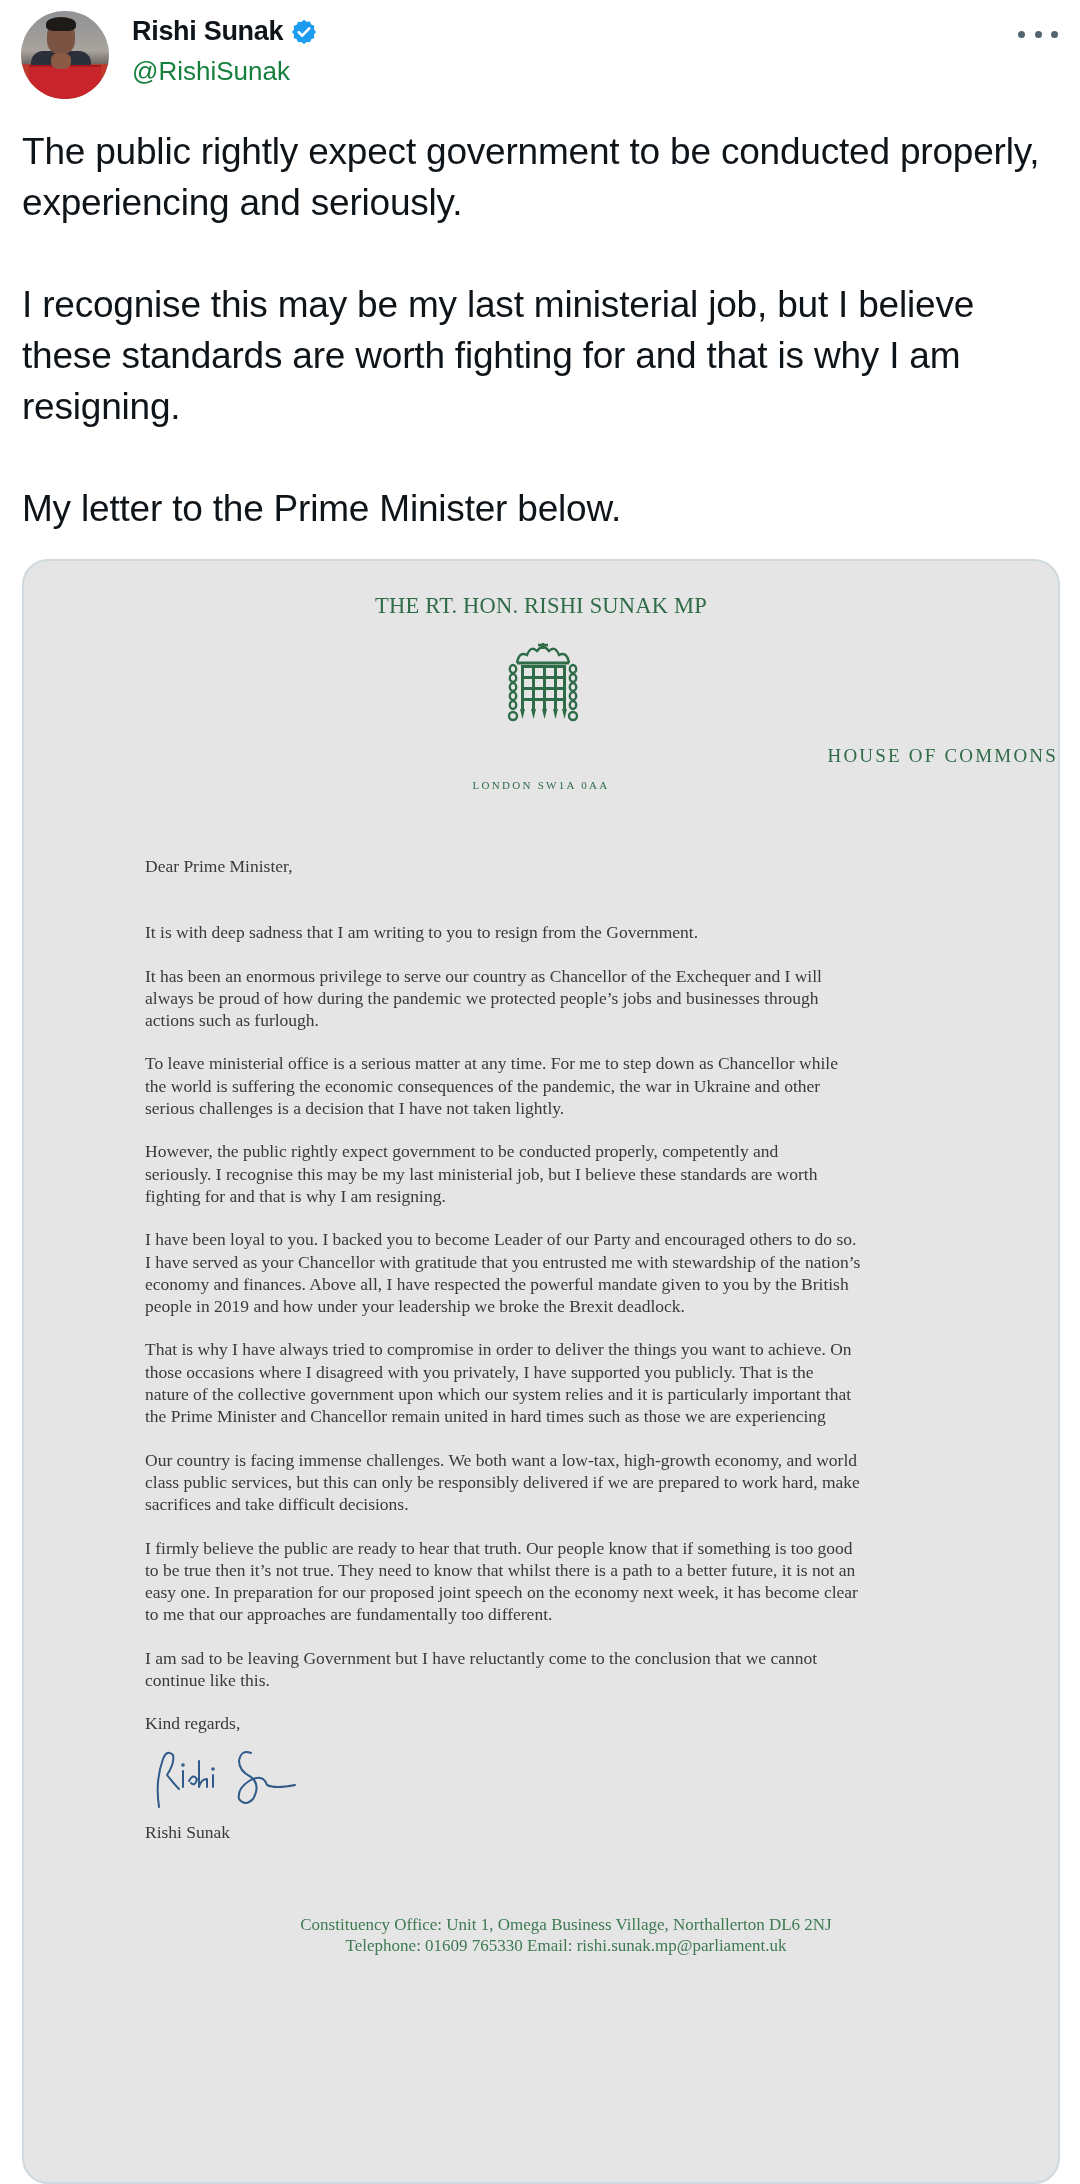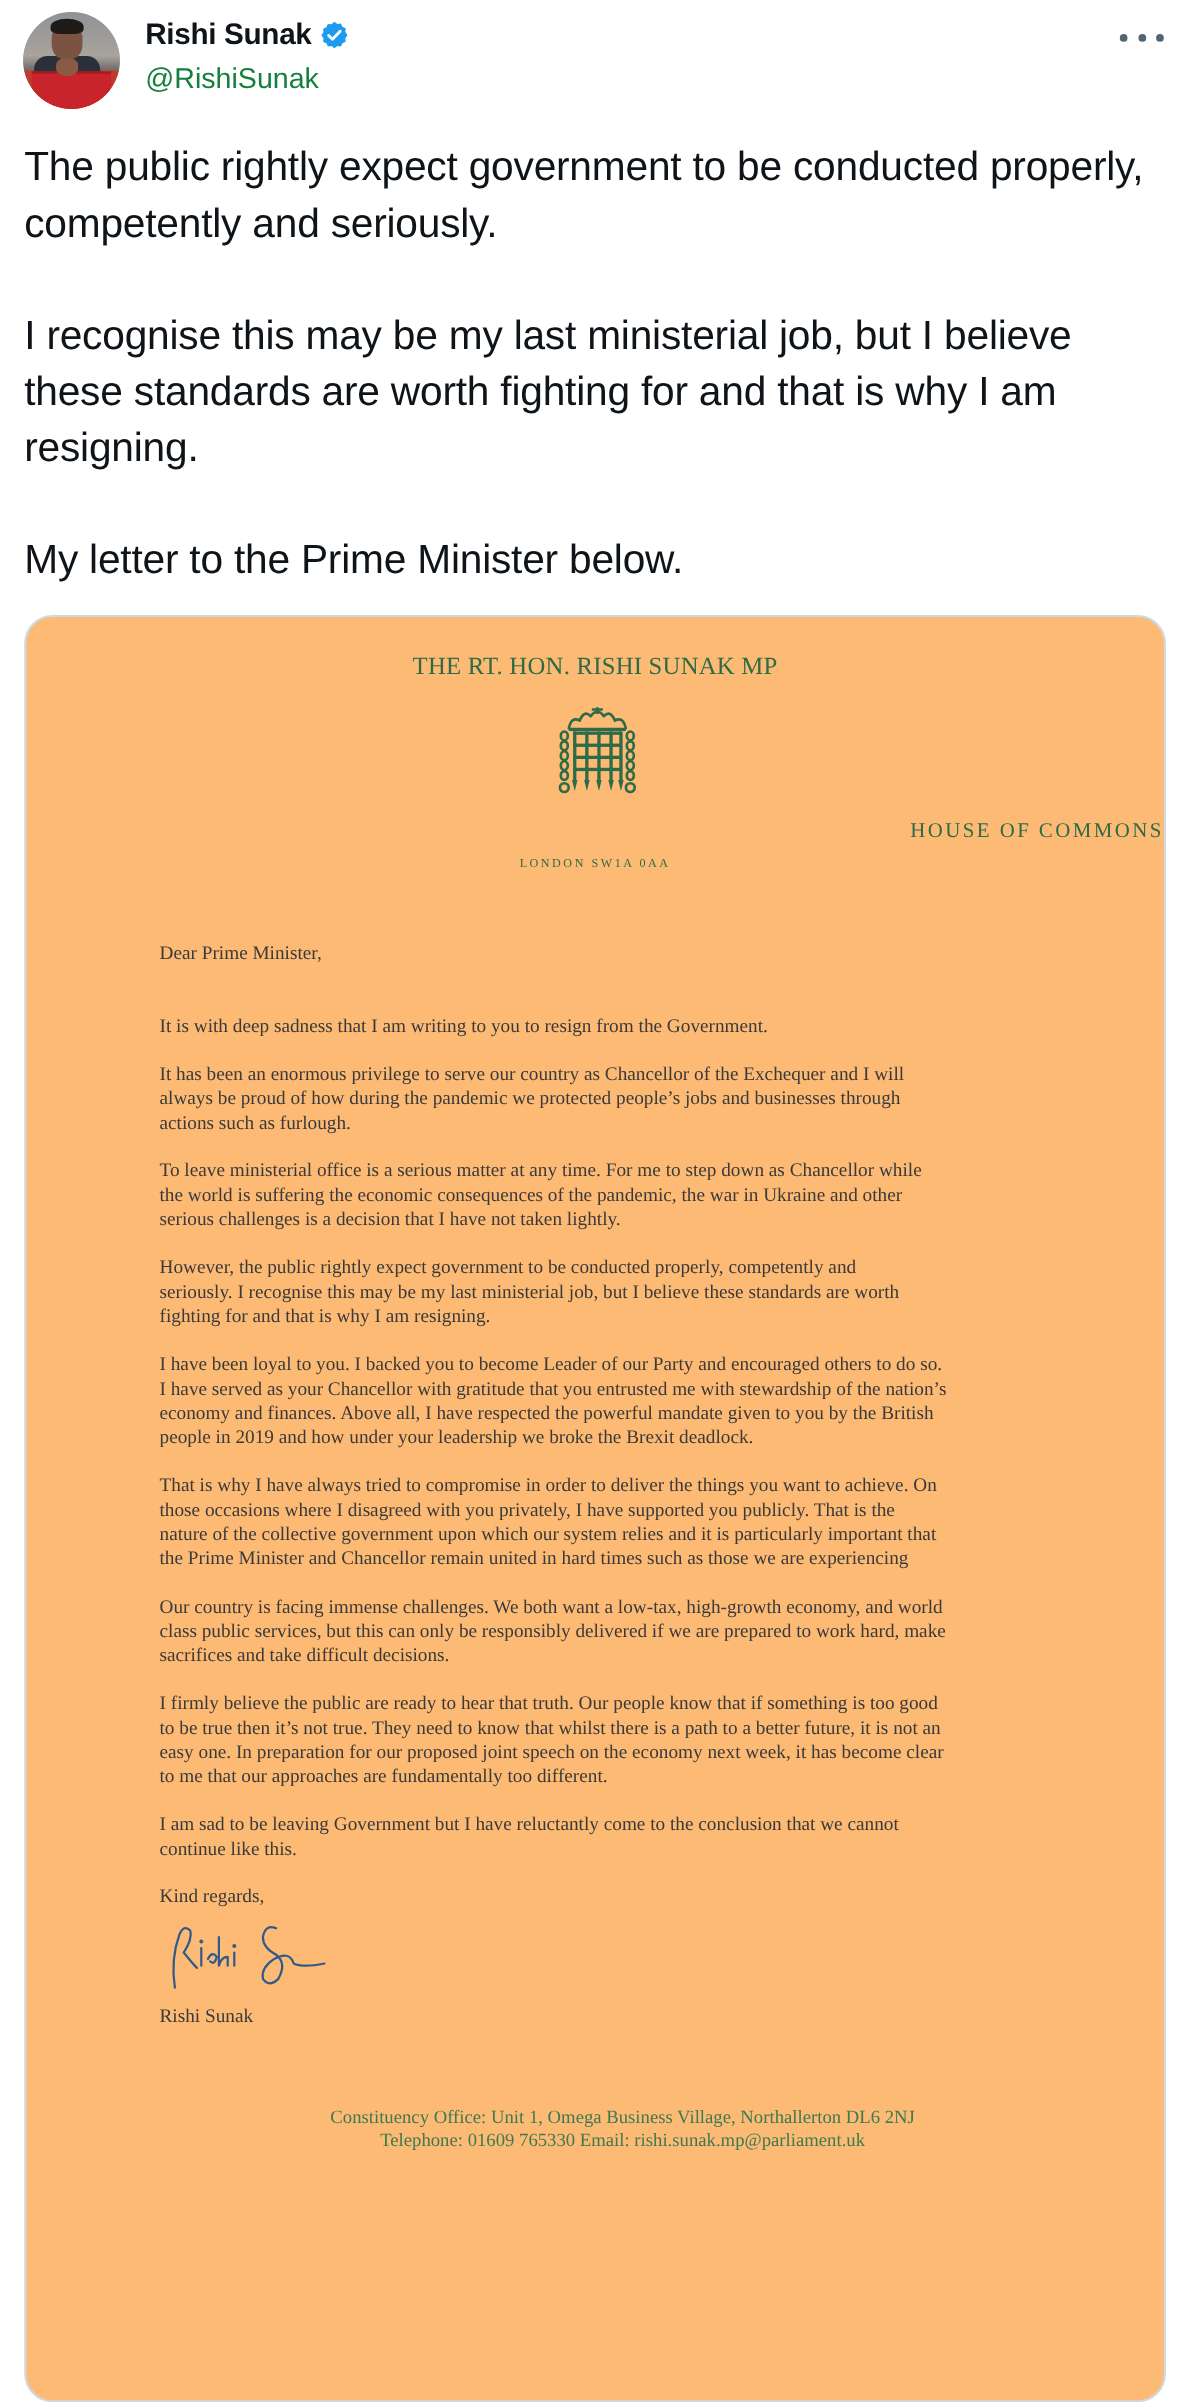--- a/index.html
+++ b/index.html
@@ -31,21 +31,21 @@
   .more span { width: 7px; height: 7px; border-radius: 50%; background: #536471; display:block; }
 
   
   .tweet-text { position: absolute; left: 22px; top: 126px; width: 1040px;
                 font-size: 37px; line-height: 51px; color: #0f1419; letter-spacing: -0.2px; }
   .tweet-text p { margin: 0 0 51px 0; }
   .tweet-text p:last-child { margin-bottom: 0; }
 
   
   .card { position: absolute; left: 22px; top: 559px; width: 1034px; height: 1621px;
-          border: 2px solid #cfd9de; border-radius: 26px; background: #fdba74; overflow: hidden; }
+          border: 2px solid #cfd9de; border-radius: 26px; background: #e5e5e5; overflow: hidden; }
 
   .letter { position: absolute; left: 0; top: 0; width: 100%; height: 100%;
             font-family: "Liberation Serif", serif; }
   .lh-title { position: absolute; left: 0; width: 100%; top: 32px; text-align: center;
               font-size: 22.5px; color: #2e6b47; letter-spacing: 0.2px; }
   .portcullis { position: absolute; left: 483px; top: 80px; width: 72px; height: 84px; }
   .lh-house { position: absolute; left: 0; width: 100%; top: 184px; text-align: right;
               font-size: 19px; color: #2e6b47; letter-spacing: 2.2px; }
   .lh-london { position: absolute; left: 0; width: 100%; top: 218px; text-align: center;
                font-size: 11px; color: #2e6b47; letter-spacing: 2.3px; }
@@ -81,21 +81,21 @@
   <path d="M7.5 12.2l3 3 6-6.3" fill="none" stroke="#ffffff" stroke-width="2.2" stroke-linecap="round" stroke-linejoin="round"></path>
 </svg>
 <div class="handle">@RishiSunak</div>
 <div class="more">
   <span></span>
   <span></span>
   <span></span>
 </div>
 
 <div class="tweet-text">
-  <p>The public rightly expect government to be conducted properly, competently and seriously.</p>
+  <p>The public rightly expect government to be conducted properly, experiencing and seriously.</p>
   <p>I recognise this may be my last ministerial job, but I believe these standards are worth fighting for and that is why I am resigning.</p>
   <p>My letter to the Prime Minister below.</p>
 </div>
 
 <div class="card">
   <div class="letter">
     <div class="lh-title">THE RT. HON. RISHI SUNAK MP</div>
 
     <svg class="portcullis" viewBox="0 0 72 84">
       <g fill="none" stroke="#2e6b47" stroke-width="2.4">

